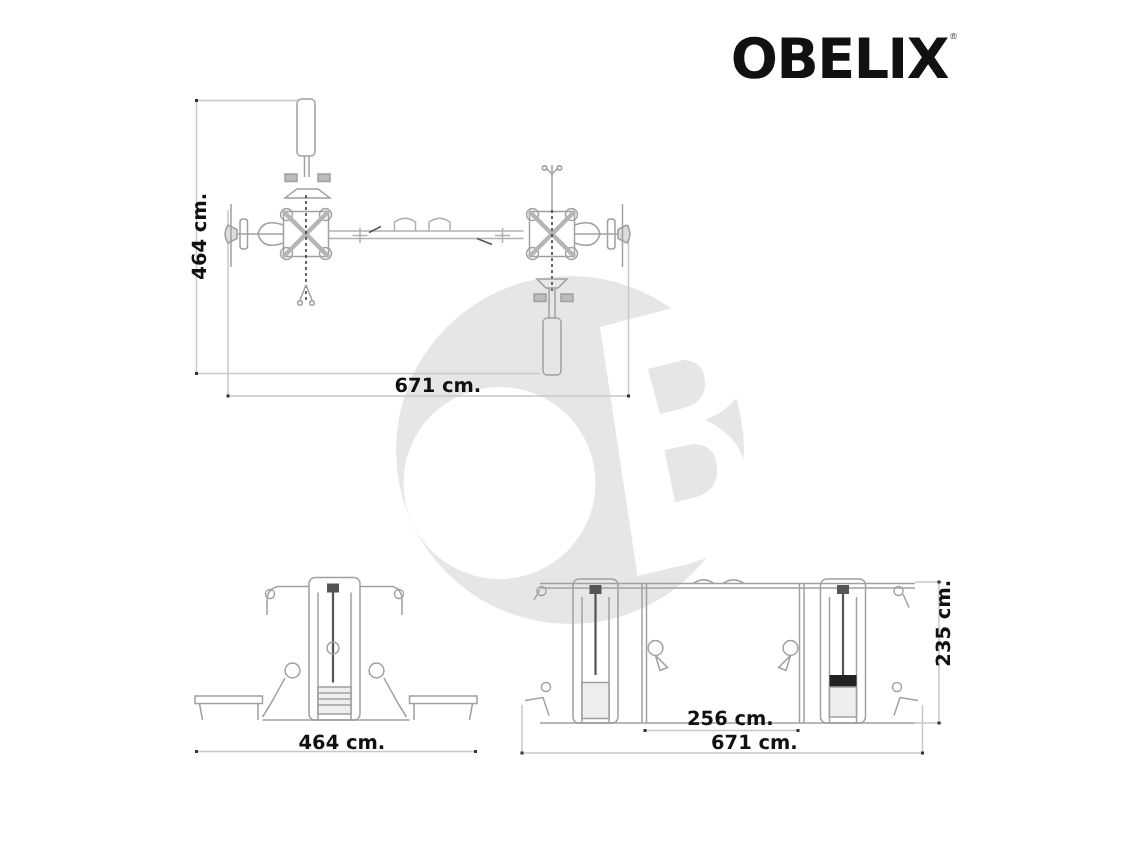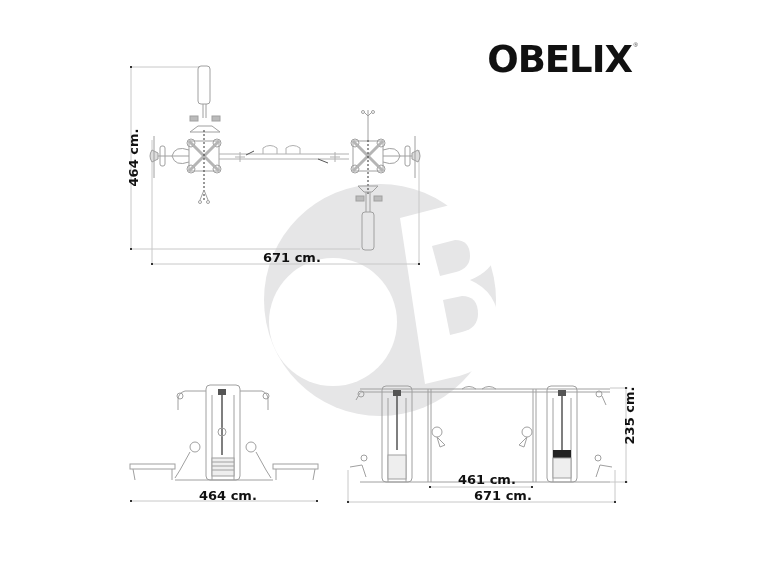--- a/index.html
+++ b/index.html
@@ -1,18 +1,18 @@
 <!DOCTYPE html>
 <html><head>
 <meta charset="utf-8">
 <style>
   html, body { margin:0; padding:0; background:#ffffff; }
   body { width:760px; height:570px; position:relative; overflow:hidden; font-family:"Liberation Sans", "DejaVu Sans", sans-serif; }
   #stage { position:absolute; left:0; top:0; width:760px; height:570px; }
-  .brand { position:absolute; right:128px; top:40px; }
+  .brand { position:absolute; right:128px; top:20px; }
   .brand-name { font-family:"DejaVu Sans", "Liberation Sans", sans-serif; font-weight:bold; font-size:37px; letter-spacing:-1px; color:#111; line-height:40px; }
   .brand-reg { position:absolute; right:-6px; top:2px; font-size:6px; color:#333; }
   .brand-model { font-family:"DejaVu Sans", sans-serif; font-style:italic; font-weight:bold; font-size:15px; color:#333; line-height:16px; margin-top:-2px; letter-spacing:0.5px; }
   .dim { position:absolute; font-family:"DejaVu Sans", "Liberation Sans", sans-serif; font-weight:bold; font-size:13px; color:#111; white-space:nowrap; }
   .dim.vert { transform:rotate(-90deg); transform-origin:center center; }
 </style>
 </head>
 <body>
 
 <div id="stage">
@@ -213,16 +213,16 @@
     </g>
     <g stroke="#c8c8c8">
       <line x1="348" y1="502" x2="615" y2="502"></line>
       <line x1="348" y1="470" x2="348" y2="502"></line>
       <line x1="615" y1="470" x2="615" y2="502"></line>
       <rect x="347" y="501" width="2" height="2" fill="#333" stroke="none"></rect>
       <rect x="614" y="501" width="2" height="2" fill="#333" stroke="none"></rect>
     </g>
   </svg>
   <div class="dim vert" style="left:601px; top:408px;">235 cm.</div>
-  <div class="dim" style="left:458px; top:472px;">461 cm.</div>
+  <div class="dim" style="left:458px; top:472px;">256 cm.</div>
   <div class="dim" style="left:474px; top:488px;">671 cm.</div>
 
 </div>
 
 </body></html>

